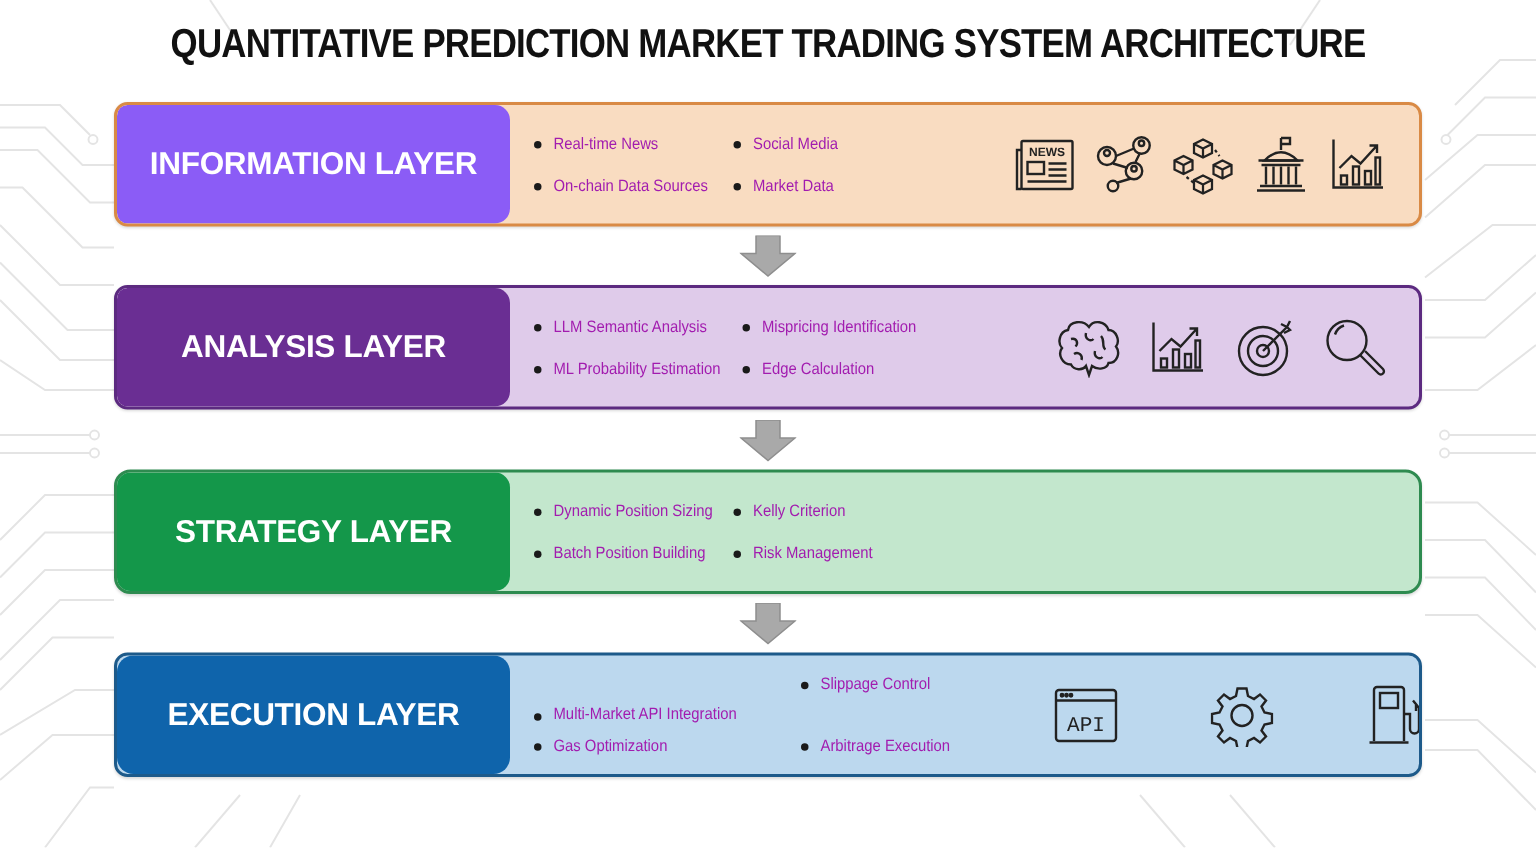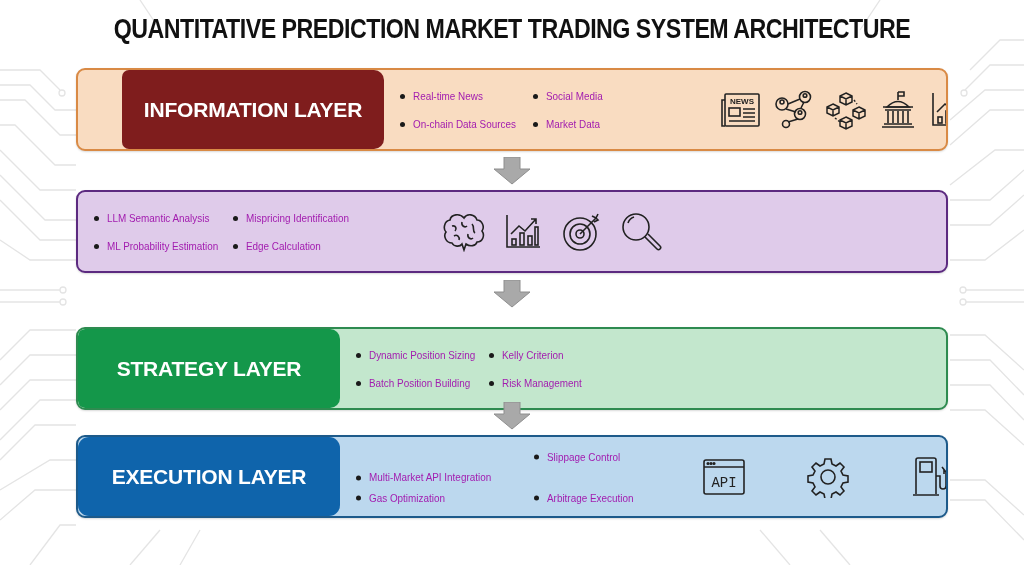--- a/index.html
+++ b/index.html
@@ -94,21 +94,21 @@
     <path d="M130 565 L160 530"></path>
       <path d="M180 565 L200 530"></path>
     <path d="M760 530 L790 565"></path>
       <path d="M820 530 L850 565"></path>
   </g>
 </svg>
 
 <div class="title">QUANTITATIVE PREDICTION MARKET TRADING SYSTEM ARCHITECTURE</div>
 
 <div class="layer" style="top:68px;background:#f9dcc1;border-color:#d98a45;">
-  <div class="label" style="background:#7f1d1d;margin-left:44px;">INFORMATION LAYER</div>
+  <div class="label" style="background:#8b5cf6;">INFORMATION LAYER</div>
   <div class="body">
     <div class="bullets" style="row-gap:12px;">
       <div class="bullet">
           <span class="t">Real-time News</span>
         </div>
       <div class="bullet">
           <span class="t">Social Media</span>
         </div>
       <div class="bullet">
           <span class="t">On-chain Data Sources</span>
@@ -159,20 +159,21 @@
       </svg>
     </div>
   </div>
 </div>
 
 <svg class="arrow" style="top:157px;" viewBox="0 0 38 28">
     <path d="M11 0 h16 v12 h10 L19 27 L1 12 h10 z" fill="#a9a9a9" stroke="#8e8e8e" stroke-width="1"></path>
   </svg>
 
 <div class="layer" style="top:190px;background:#dfcbea;border-color:#5c2a80;">
+  <div class="label" style="background:#6a2e93;">ANALYSIS LAYER</div>
   <div class="body">
     <div class="bullets" style="row-gap:12px;column-gap:2px;">
       <div class="bullet">
           <span class="t">LLM Semantic Analysis</span>
         </div>
       <div class="bullet">
           <span class="t">Mispricing Identification</span>
         </div>
       <div class="bullet">
           <span class="t">ML Probability Estimation</span>
@@ -206,21 +207,21 @@
         <path d="M25 26 L37 38 a2 2 0 0 0 3 -3 L28 23"></path>
       </svg>
     </div>
   </div>
 </div>
 
 <svg class="arrow" style="top:280px;" viewBox="0 0 38 28">
     <path d="M11 0 h16 v12 h10 L19 27 L1 12 h10 z" fill="#a9a9a9" stroke="#8e8e8e" stroke-width="1"></path>
   </svg>
 
-<div class="layer" style="top:327px;background:#c3e7cd;border-color:#2e8b50;">
+<div class="layer" style="top:313px;background:#c3e7cd;border-color:#2e8b50;border-radius:11px;">
   <div class="label" style="background:#14974a;">STRATEGY LAYER</div>
   <div class="body">
     <div class="bullets" style="row-gap:12px;column-gap:2px;">
       <div class="bullet">
           <span class="t">Dynamic Position Sizing</span>
         </div>
       <div class="bullet">
           <span class="t">Kelly Criterion</span>
         </div>
       <div class="bullet">

